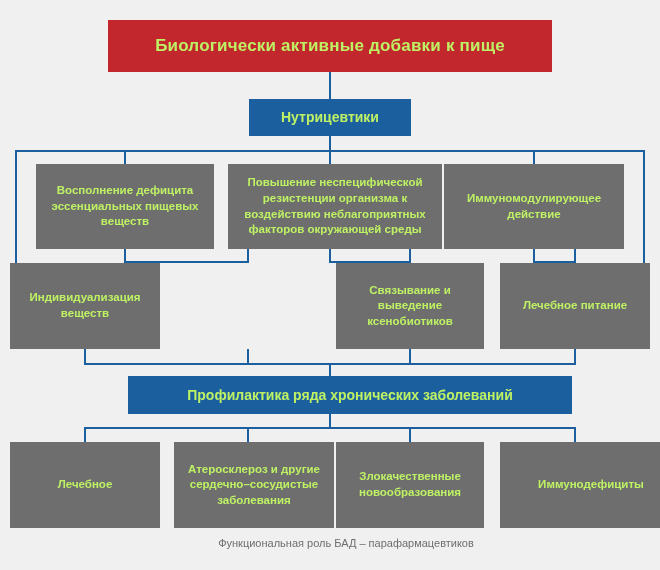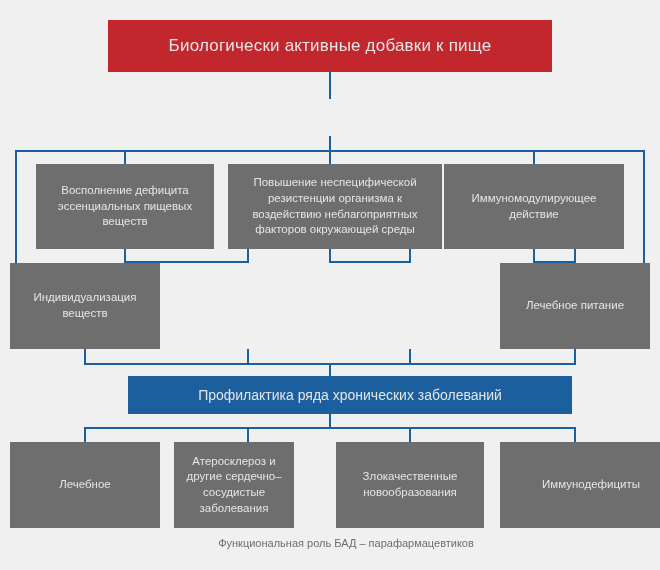--- a/index.html
+++ b/index.html
@@ -16,22 +16,22 @@
     left: 0; top: 0;
     width: 660px; height: 570px;
   }
   .box {
     position: absolute;
     box-sizing: border-box;
     display: flex;
     align-items: center;
     justify-content: center;
     text-align: center;
-    color: #e5e5e5;
-    font-weight: normal;
+    color: #bef264;
+    font-weight: bold;
     line-height: 1.35;
     padding: 5px 8px;
     z-index: 3;
   }
   .gray { background: #6e6e6e; }
   .blue { background: #1c5f9e; }
   .red  { background: #c1272d; }
 
   .title-box {
     left: 108px; top: 20px; width: 444px; height: 52px;
@@ -54,21 +54,21 @@
   .r2d { left: 500px; width: 150px; }
 
   .prof-box {
     left: 108px; top: 376px; width: 444px; height: 38px;
     font-size: 14px;
     margin-left: 20px;
   }
 
   .row3 { top: 442px; height: 86px; font-size: 11.5px; }
   .r3a { left: 10px;  width: 150px; }
-  .r3b { left: 174px; width: 120px; }
+  .r3b { left: 174px; width: 160px; }
   .r3c { left: 336px; width: 148px; }
   .r3d { left: 500px; width: 182px; }
 
   .caption {
     position: absolute;
     left: 16px; top: 537px; width: 660px;
     text-align: center;
     font-size: 11px;
     color: #6e6e6e;
     z-index: 3;
@@ -112,26 +112,28 @@
 
   <div class="ln v" style="left:329px; top:414px; height:14px;"></div>
   <div class="ln h" style="left:84px; top:427px; width:490px;"></div>
   <div class="ln v" style="left:84px;  top:427px; height:15px;"></div>
   <div class="ln v" style="left:247px; top:427px; height:15px;"></div>
   <div class="ln v" style="left:409px; top:427px; height:15px;"></div>
   <div class="ln v" style="left:574px; top:427px; height:15px;"></div>
 
   <div class="box red title-box">Биологически активные добавки к пище</div>
 
+  <div class="box blue nutri-box">Нутрицевтики</div>
 
   <div class="box gray row1 r1a">Восполнение дефицита эссенциальных пищевых веществ</div>
   <div class="box gray row1 r1b">Повышение неспецифической резистенции организма к воздействию неблагоприятных факторов окружающей среды</div>
   <div class="box gray row1 r1c">Иммуномодулирующее действие</div>
 
   <div class="box gray row2 r2a">Индивидуализация веществ</div>
+  <div class="box gray row2 r2c">Связывание и выведение ксенобиотиков</div>
   <div class="box gray row2 r2d">Лечебное питание</div>
 
   <div class="box blue prof-box">Профилактика ряда хронических заболеваний</div>
 
   <div class="box gray row3 r3a">Лечебное</div>
   <div class="box gray row3 r3b">Атеросклероз и другие сердечно–сосудистые заболевания</div>
   <div class="box gray row3 r3c">Злокачественные новообразования</div>
   <div class="box gray row3 r3d">Иммунодефициты</div>
 
   <div class="caption">Функциональная роль БАД – парафармацевтиков</div>

